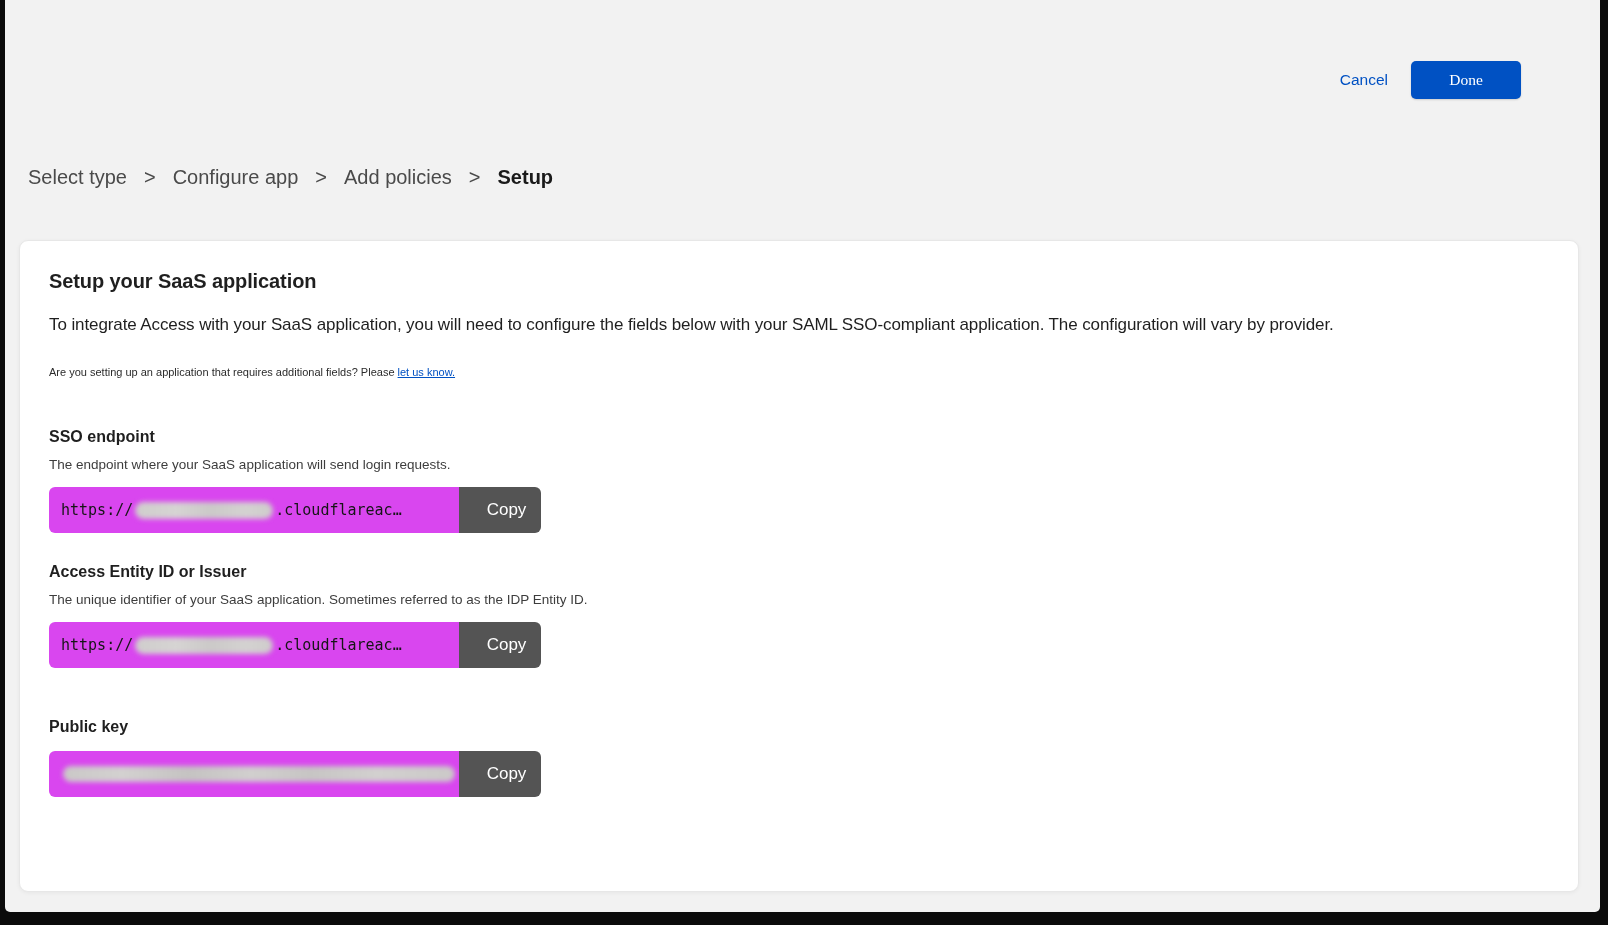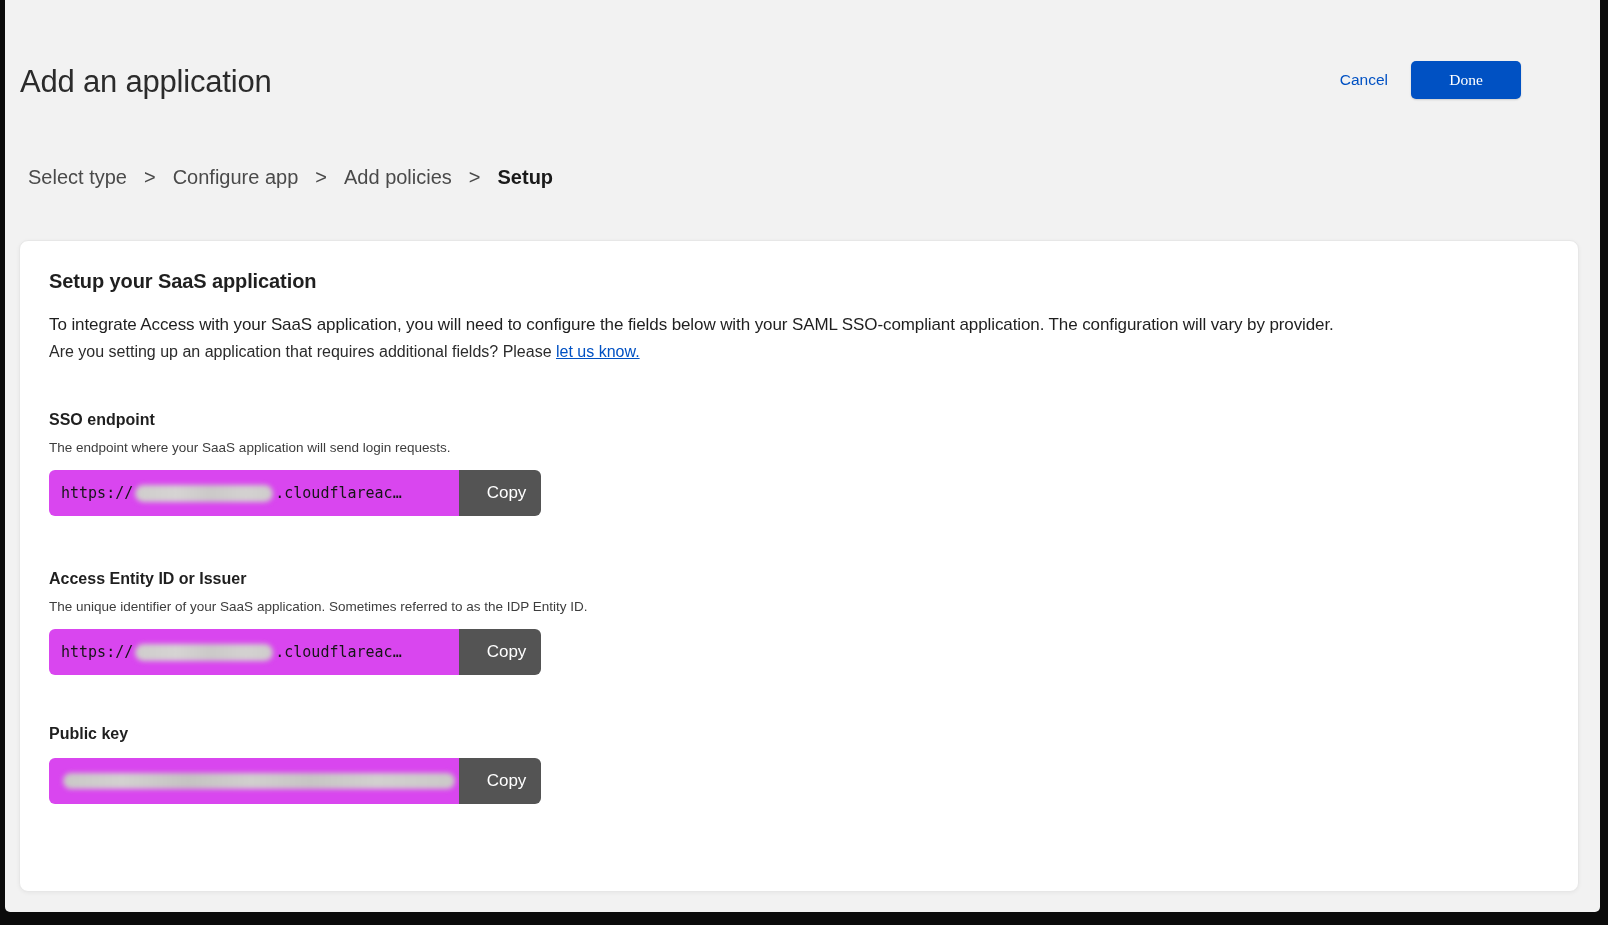--- a/index.html
+++ b/index.html
@@ -90,33 +90,33 @@
     color: #1f1f1f;
     letter-spacing: -0.1px;
   }
   .card-intro {
     margin-top: 22px;
     font-size: 17px;
     color: #1f1f1f;
     letter-spacing: -0.1px;
   }
   .card-note {
-    margin-top: 8px;
-    font-size: 16px;
+    margin-top: 31px;
+    font-size: 11px;
     color: #2b2b2b;
   }
   .note-link {
     color: #0051c3;
     text-decoration: underline;
     cursor: pointer;
   }
 
   
   .field-section { margin-top: 50px; }
-  .field-section.second { margin-top: 54px; }
+  .field-section.second { margin-top: 30px; }
   .field-label {
     font-size: 16px;
     font-weight: 700;
     color: #1f1f1f;
   }
   .field-desc {
     margin-top: 11px;
     font-size: 13.5px;
     color: #3d3d3d;
   }
@@ -162,21 +162,20 @@
     border-radius: 0 6px 6px 0;
     cursor: pointer;
     padding-left: 13px;
   }
 </style>
 </head>
 <body>
 
 <div class="screen">
 
-  <h1 class="page-title">Add an application</h1>
 
   <div class="header-actions">
     <a class="cancel-link">Cancel</a>
     <button class="done-button">Done</button>
   </div>
 
   <nav class="breadcrumb">
     <span class="crumb">Select type</span>
     <span class="sep">&gt;</span>
     <span class="crumb">Configure app</span>

